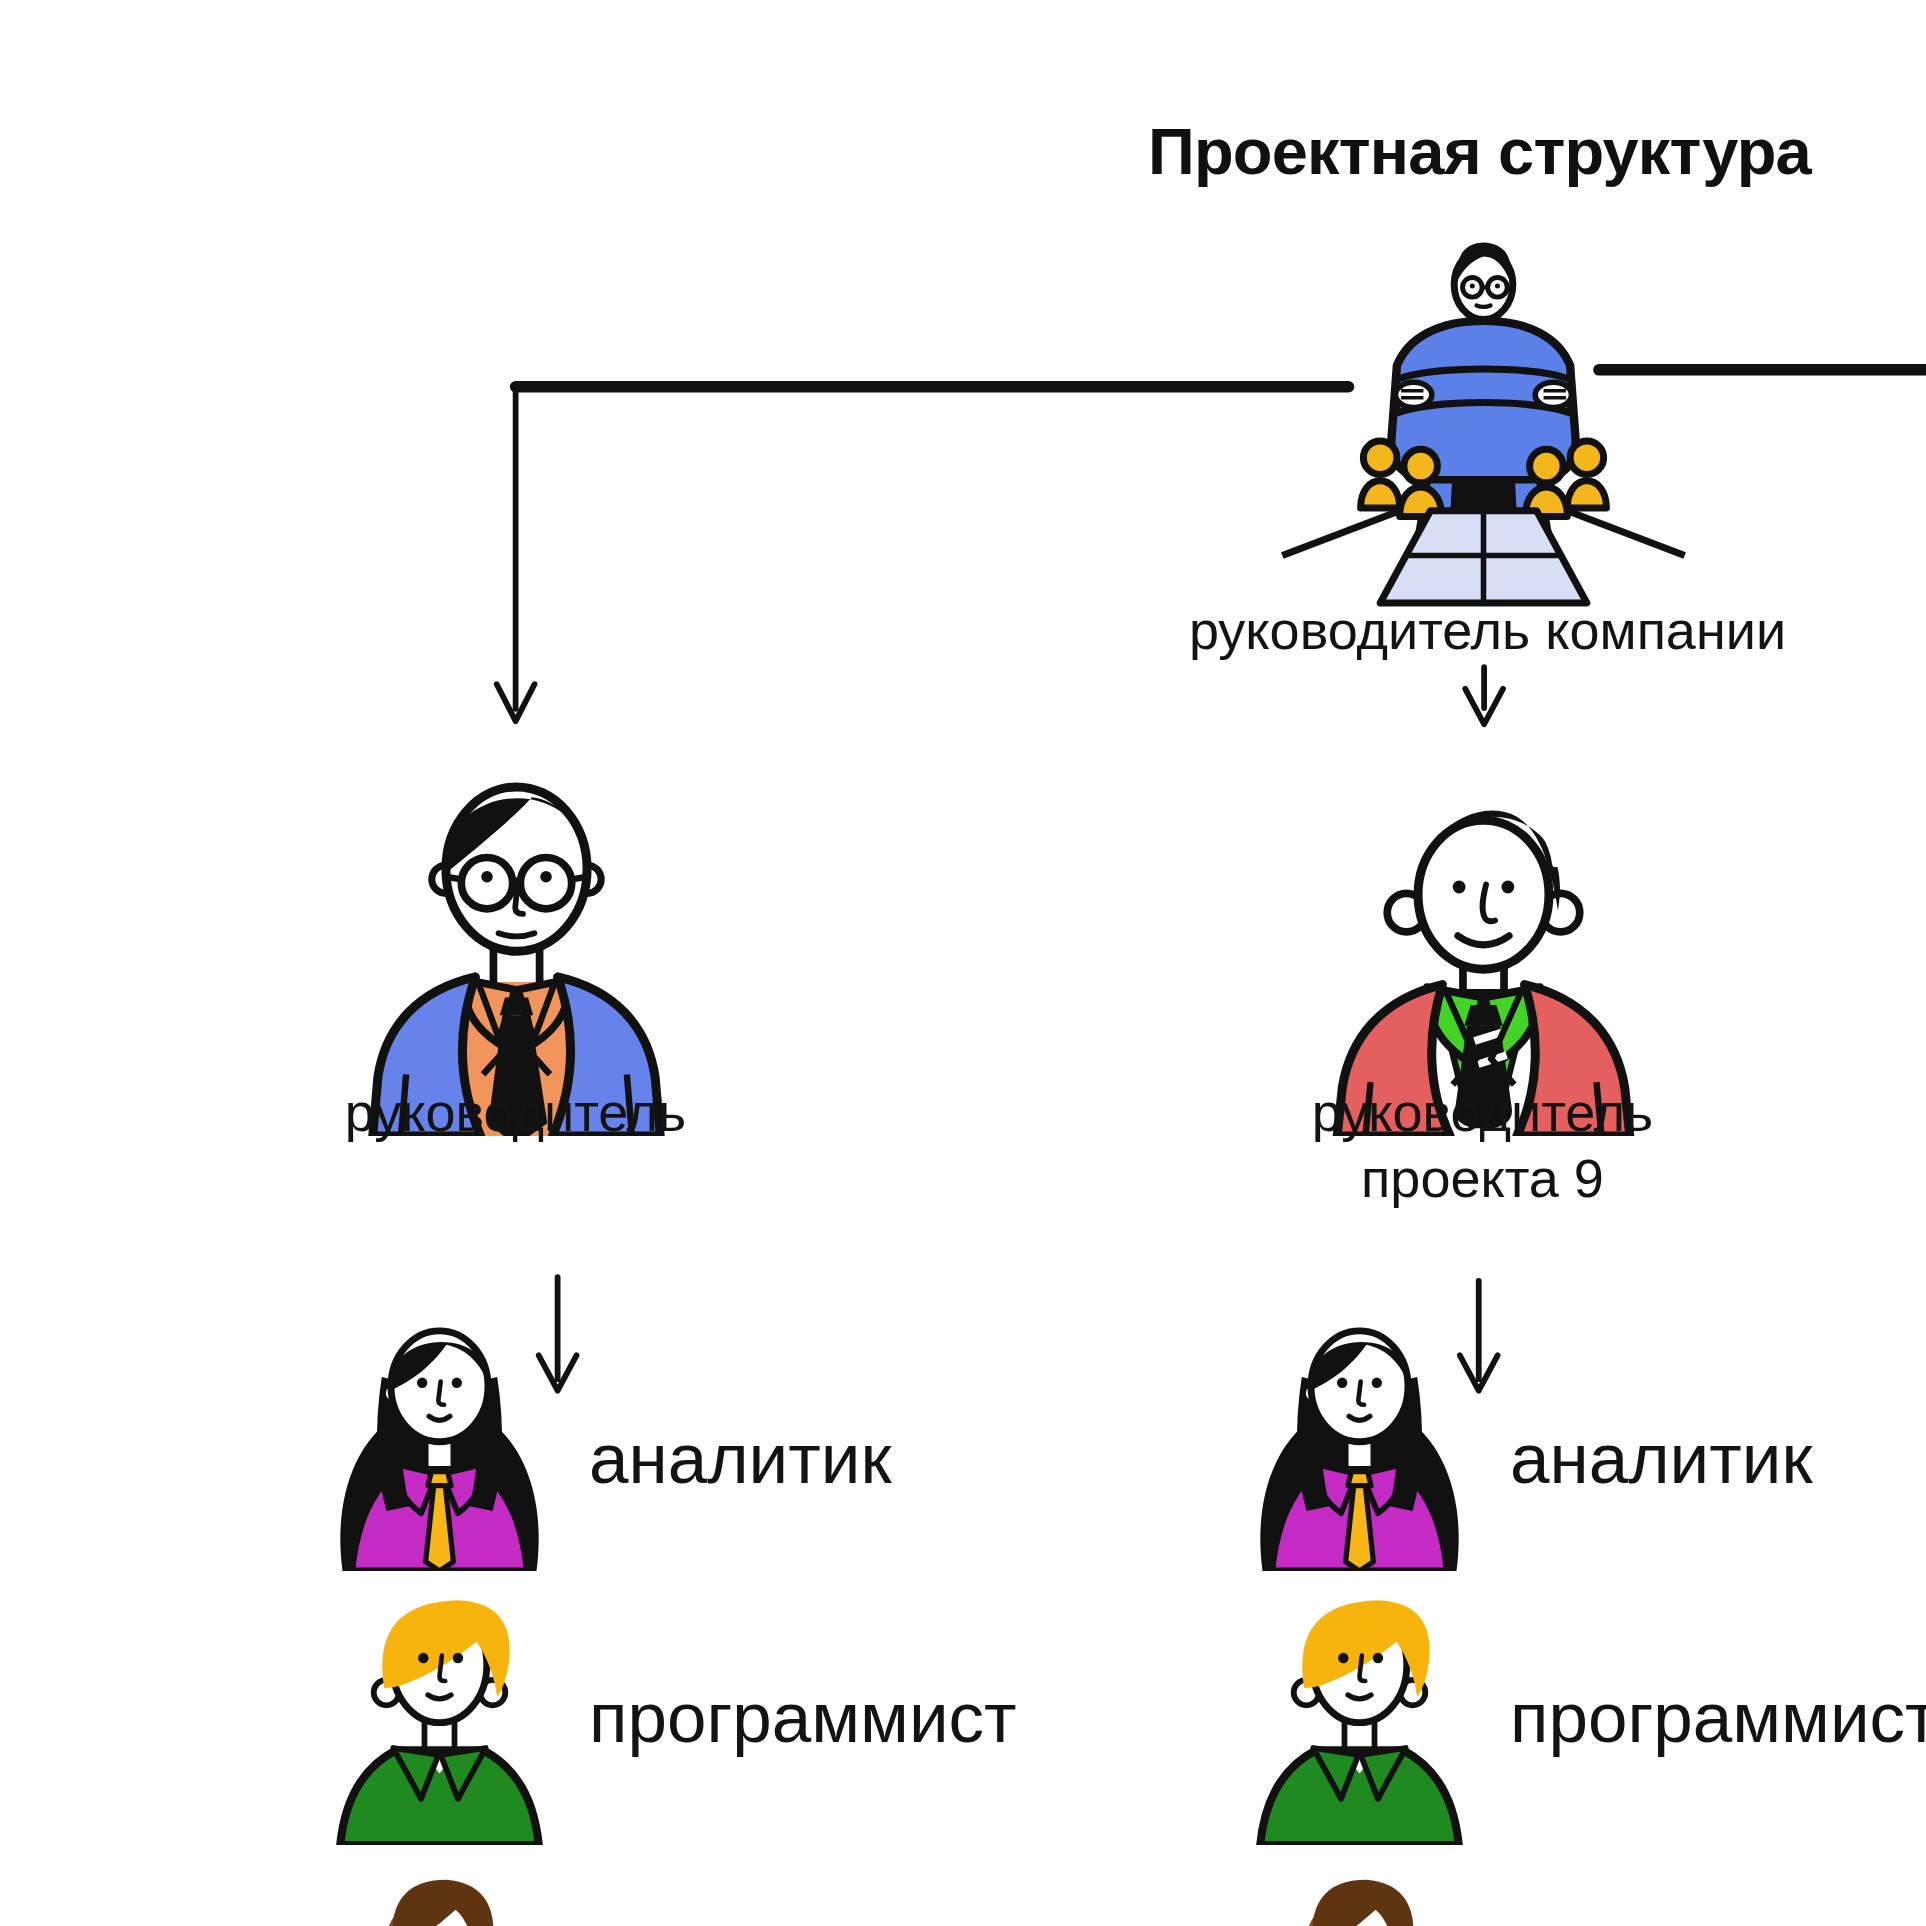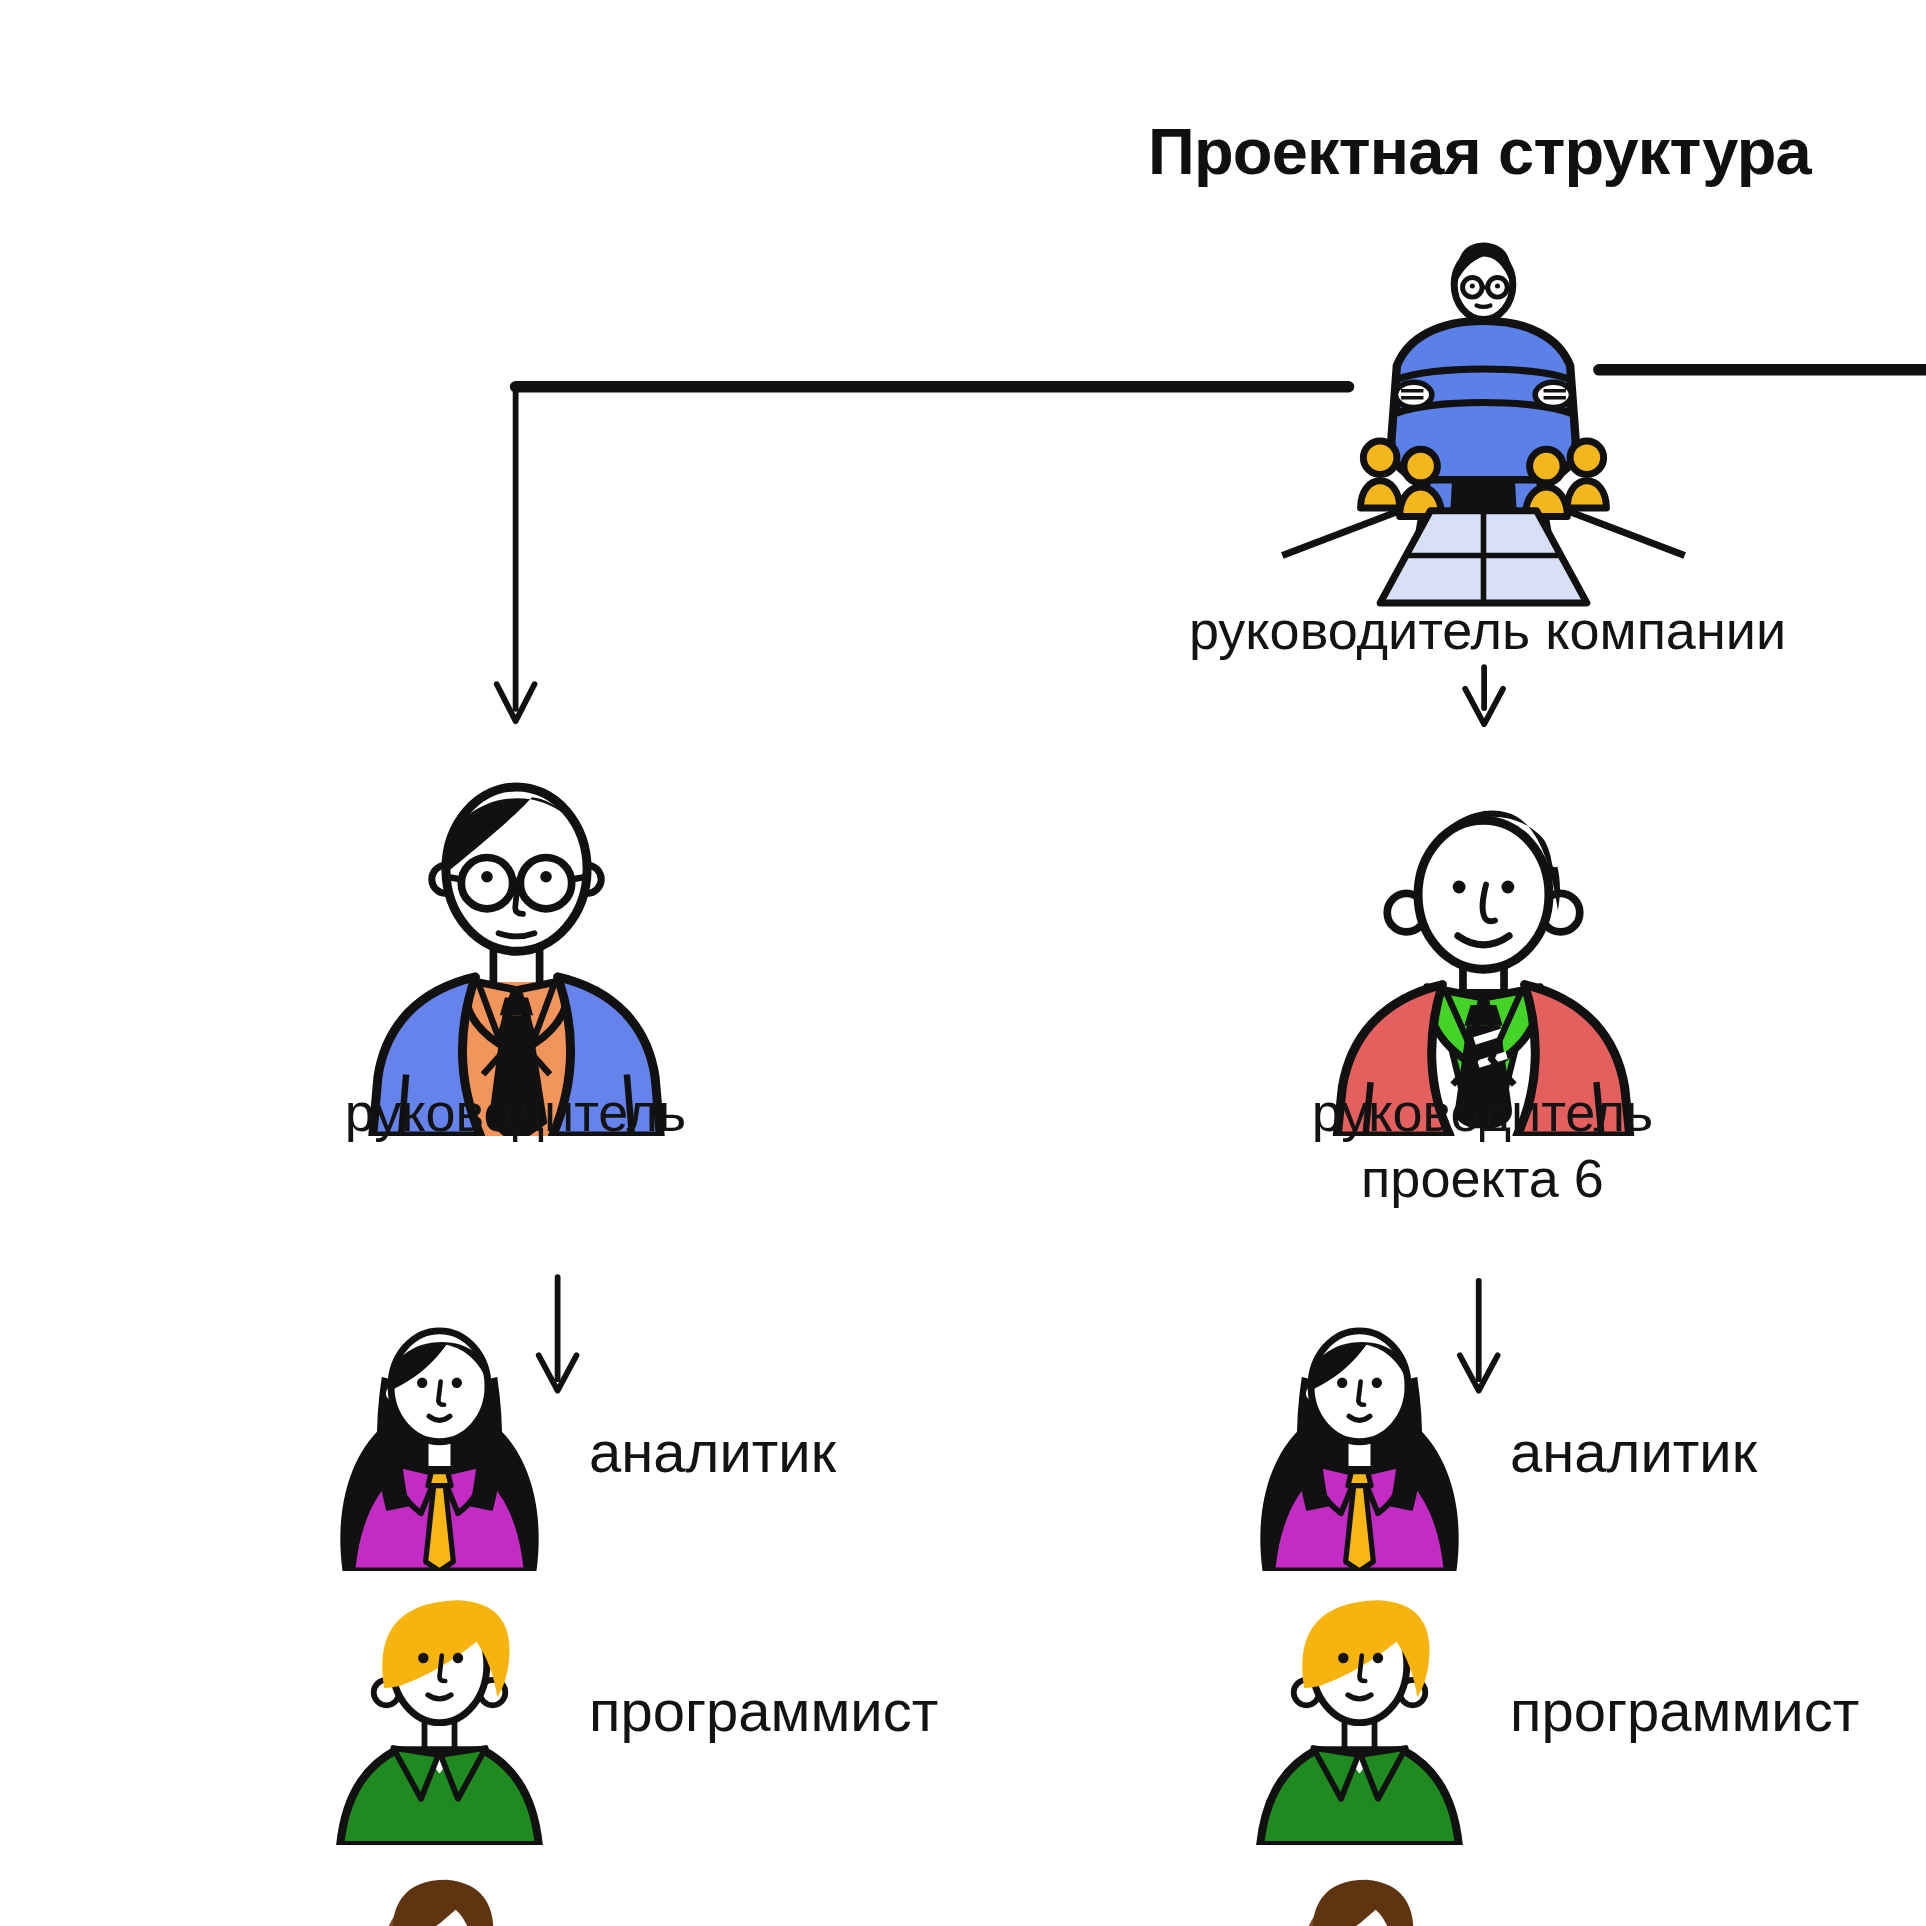--- a/index.html
+++ b/index.html
@@ -31,21 +31,21 @@
     text-align:center;
     white-space:nowrap;
   }
   .root-label{ left:1025px; top:598px; width:925px; }
   .mgr-label{ width:693px; top:1080px; }
   .mgr-label.c1{ left:169px; }
   .mgr-label.c2{ left:1136px; }
   .role-label{
     position:absolute;
     color:#131313;
-    font-size:58px;
+    font-size:71px;
     white-space:nowrap;
     text-align:right;
   }
   .avatar{ position:absolute; display:block; }
   .director-avatar{ left:1260px; top:231px;  width:447px; height:378px; }
   .mgr-avatar{ top:751px; width:385px; height:385px; }
   .mgr-avatar.c1{ left:324px; }
   .mgr-avatar.c2{ left:1291px; }
   .sub-avatar{ width:231px; height:254px; }
   .sub-avatar.col1{ left:324px; }
@@ -271,21 +271,21 @@
     </svg>
   <svg class="avatar mgr-avatar c2" viewBox="0 0 300 300">
       <use href="#sym-pm2"></use>
     </svg>
 
   <div class="node-label mgr-label c1">
     <div>руководитель</div>
   </div>
   <div class="node-label mgr-label c2">
     <div>руководитель</div>
-    <div>проекта 6</div>
+    <div>проекта 9</div>
   </div>
 
   <svg class="avatar sub-avatar col1" style="top:1317px" viewBox="0 0 200 220">
       <use href="#sym-analyst"></use>
     </svg>
   <div class="role-label" style="left:589px; top:1418px;">аналитик</div>
   <svg class="avatar sub-avatar col1" style="top:1591px" viewBox="0 0 200 220">
       <use href="#sym-programmer"></use>
     </svg>
   <div class="role-label" style="left:589px; top:1677px;">программист</div>

